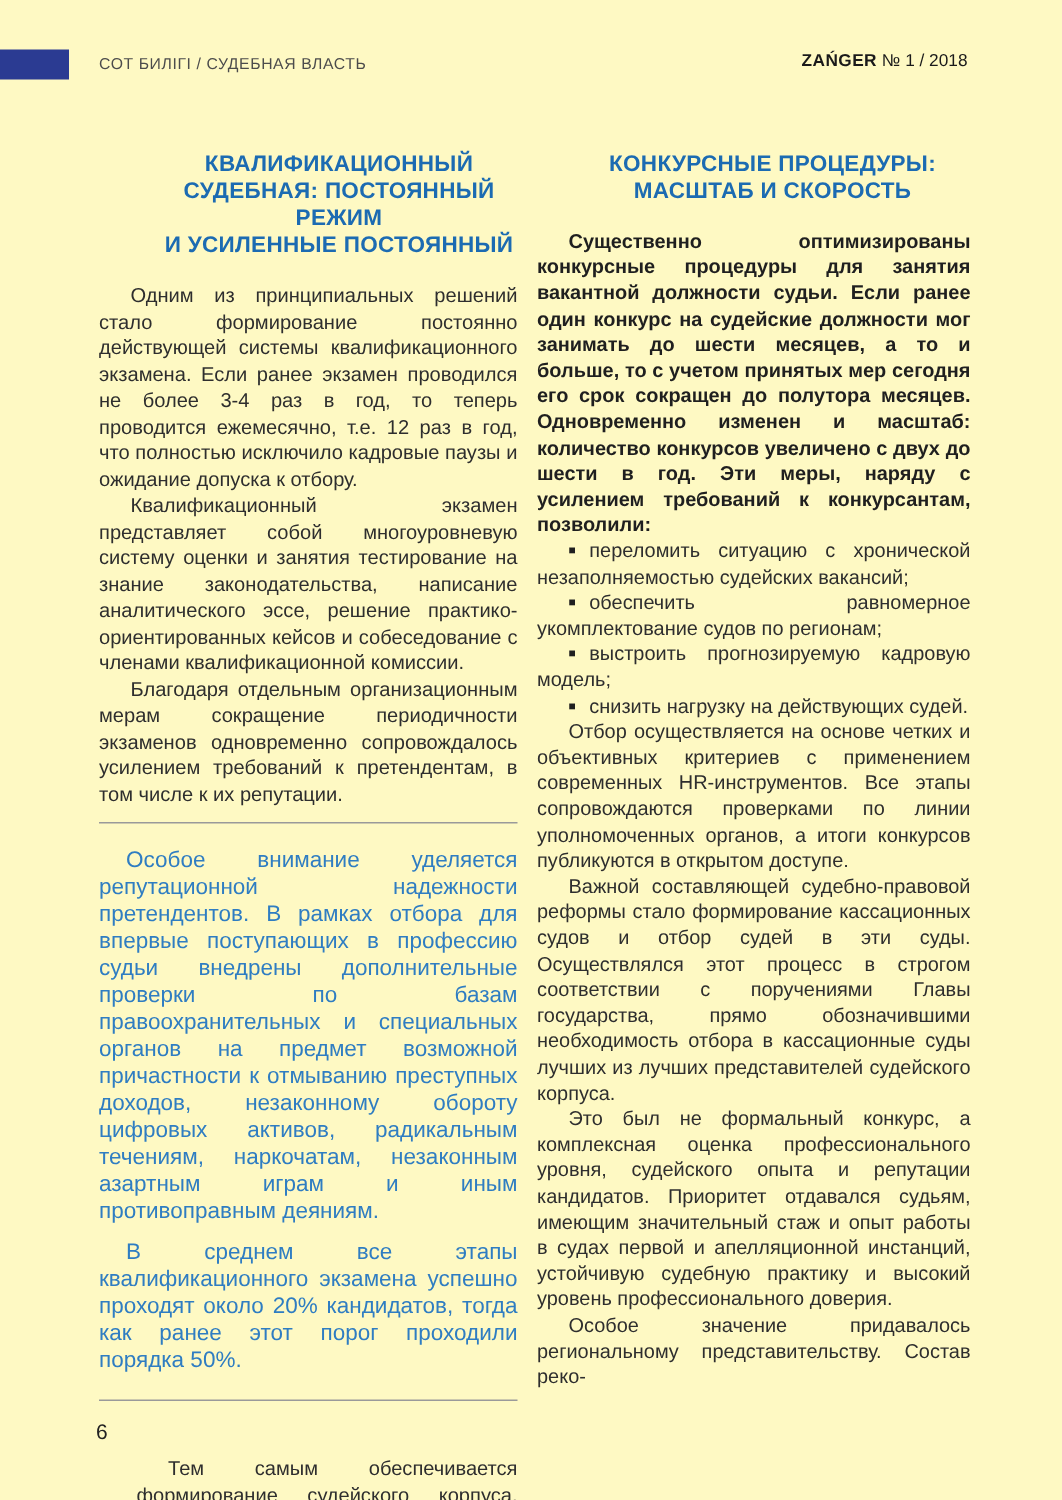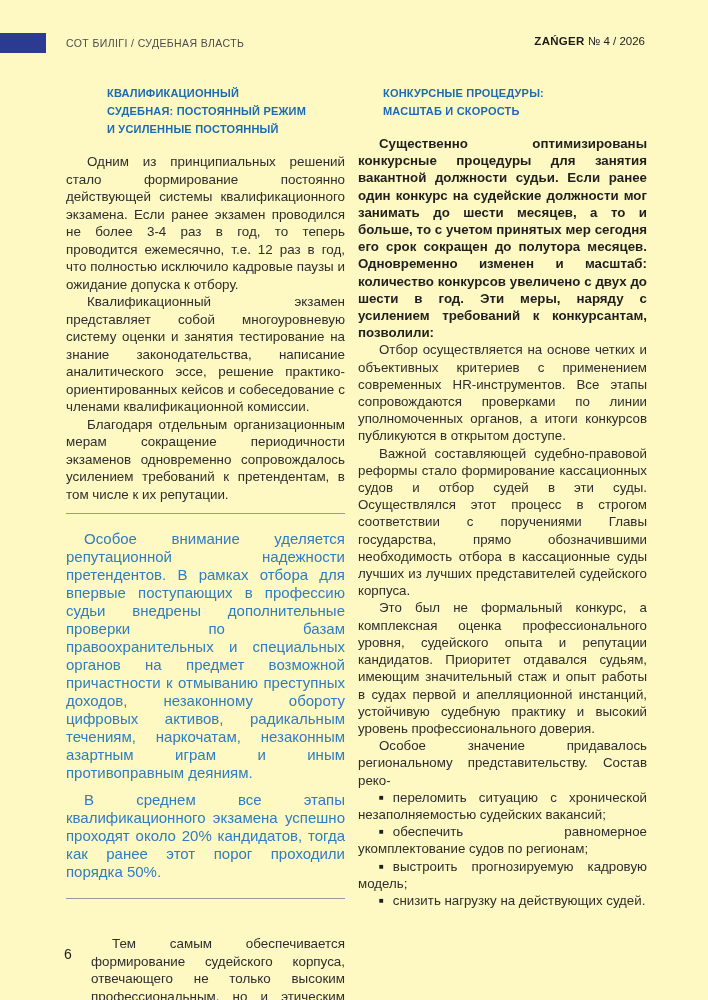--- a/index.html
+++ b/index.html
@@ -28,22 +28,22 @@
   .header-right .journal{font-weight:bold;letter-spacing:0.3px;}
   .header-right .issue{font-weight:normal;}
   
   .columns{
     position:absolute;left:66px;top:84px;
     display:flex;gap:13px;
   }
   .col-left{width:279px;}
   .col-right{width:289px;}
   h2.heading{
-    font-size:11px;line-height:18px;font-weight:bold;
-    color:#1c6bb2;margin:0 0 15px 0;letter-spacing:0.2px;
+    font-size:15px;line-height:18px;font-weight:bold;
+    color:#1c6bb2;margin:17px 0 15px 0;letter-spacing:0.2px;text-align:center;
   }
   .heading-left{padding-left:41px;}
   .heading-right{padding-left:25px;}
   .h-line{display:block;}
   p.body{
     font-size:13.4px;line-height:17.5px;color:#2e2e2e;
     text-align:justify;text-indent:21px;margin:0;
   }
   .col-right p.body{font-size:13.3px;line-height:17.2px;}
   p.lead{font-weight:bold;color:#1f1f1f;}
@@ -72,21 +72,21 @@
 </style>
 </head>
 <body>
 
 <div class="page">
 
   <div class="header-bar"></div>
   <div class="header-label">СОТ БИЛІГІ / СУДЕБНАЯ ВЛАСТЬ</div>
   <div class="header-right">
     <span class="journal">ZAŃGER</span>
-    <span class="issue"> № 4 / 2026</span>
+    <span class="issue"> № 1 / 2018</span>
   </div>
 
   <div class="columns">
 
     <div class="col-left">
       <h2 class="heading heading-left">
           <span class="h-line">КВАЛИФИКАЦИОННЫЙ</span>
           <span class="h-line">СУДЕБНАЯ: ПОСТОЯННЫЙ РЕЖИМ</span>
           <span class="h-line">И УСИЛЕННЫЕ ПОСТОЯННЫЙ</span>
         </h2>
@@ -109,31 +109,31 @@
 
     <div class="col-right">
       <h2 class="heading heading-right">
           <span class="h-line">КОНКУРСНЫЕ ПРОЦЕДУРЫ:</span>
           <span class="h-line">МАСШТАБ И СКОРОСТЬ</span>
         </h2>
 
       <p class="body lead">Существенно оптимизированы конкурсные процедуры для занятия вакантной должности судьи. Если ранее один конкурс на судейские должности мог занимать до шести месяцев, а то и больше, то с учетом принятых мер сегодня его срок сокращен до полутора месяцев. Одновременно изменен и масштаб: количество конкурсов увеличено с двух до шести в год. Эти меры, наряду с усилением требований к конкурсантам, позволили:</p>
 
       <div>
+          <p class="body bullet-item"><span class="bullet-square">■</span>переломить ситуацию с хронической незаполняемостью судейских вакансий;</p>
+          <p class="body bullet-item"><span class="bullet-square">■</span>обеспечить равномерное укомплектование судов по регионам;</p>
+          <p class="body bullet-item"><span class="bullet-square">■</span>выстроить прогнозируемую кадровую модель;</p>
+          <p class="body bullet-item"><span class="bullet-square">■</span>снизить нагрузку на действующих судей.</p>
+        </div>
+
+      <div>
           <p class="body">Отбор осуществляется на основе четких и объективных критериев с применением современных HR-инструментов. Все этапы сопровождаются проверками по линии уполномоченных органов, а итоги конкурсов публикуются в открытом доступе.</p>
           <p class="body">Важной составляющей судебно-правовой реформы стало формирование кассационных судов и отбор судей в эти суды. Осуществлялся этот процесс в строгом соответствии с поручениями Главы государства, прямо обозначившими необходимость отбора в кассационные суды лучших из лучших представителей судейского корпуса.</p>
           <p class="body">Это был не формальный конкурс, а комплексная оценка профессионального уровня, судейского опыта и репутации кандидатов. Приоритет отдавался судьям, имеющим значительный стаж и опыт работы в судах первой и апелляционной инстанций, устойчивую судебную практику и высокий уровень профессионального доверия.</p>
           <p class="body">Особое значение придавалось региональному представительству. Состав реко-</p>
-        </div>
-
-      <div>
-          <p class="body bullet-item"><span class="bullet-square">■</span>переломить ситуацию с хронической незаполняемостью судейских вакансий;</p>
-          <p class="body bullet-item"><span class="bullet-square">■</span>обеспечить равномерное укомплектование судов по регионам;</p>
-          <p class="body bullet-item"><span class="bullet-square">■</span>выстроить прогнозируемую кадровую модель;</p>
-          <p class="body bullet-item"><span class="bullet-square">■</span>снизить нагрузку на действующих судей.</p>
         </div>
     </div>
 
   </div>
 
   <div class="page-number">6</div>
 
 </div>
 
 </body></html>

